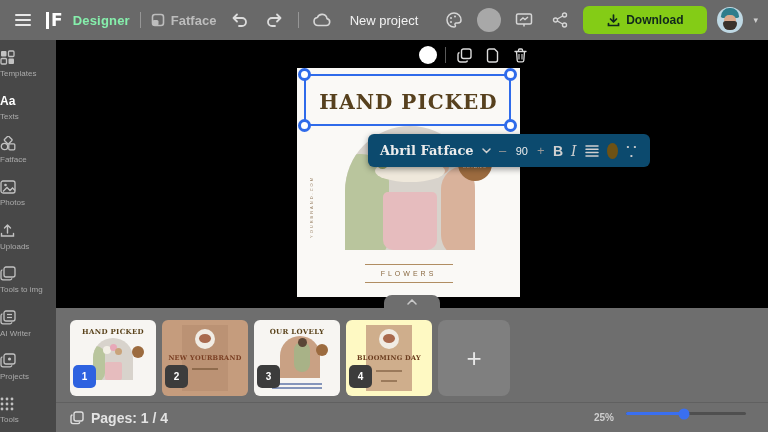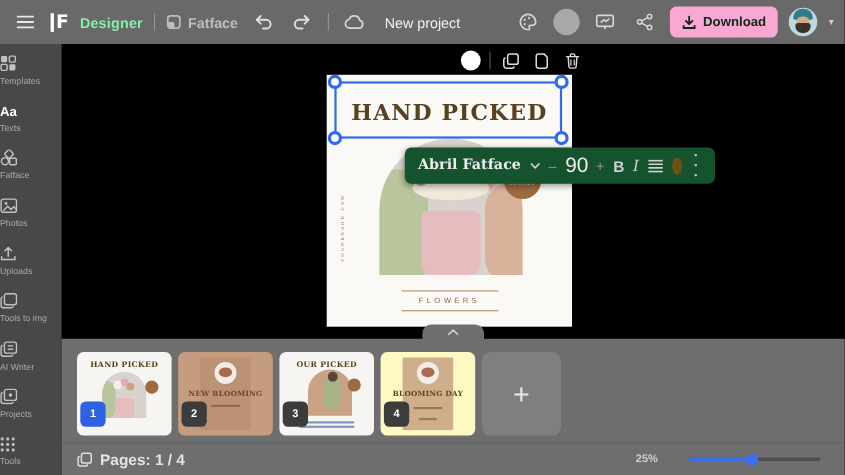--- a/index.html
+++ b/index.html
@@ -15,22 +15,22 @@
     display:flex; align-items:center; color:#f2f2f2; font-size:13px; }
   .icon-btn { background:none; border:none; display:flex; align-items:center; justify-content:center;
     width:26px; height:26px; cursor:pointer; }
   .logo-f { color:#fff; font-size:17px; font-weight:bold; font-family:"DejaVu Sans", sans-serif;
     border-left:3px solid #fff; padding-left:2px; line-height:1; }
   .app-name { color:#86efac; font-size:13px; font-weight:bold; letter-spacing:.2px; }
   .vdiv { width:1px; height:16px; background:rgba(255,255,255,.3); }
   .resize-btn { background:none; border:none; display:flex; align-items:center; gap:6px;
     color:#bdbdbd; font-size:13px; font-weight:bold; cursor:pointer; }
   .gray-circle { width:24px; height:24px; border-radius:50%; background:#a8a8a8; border:none; cursor:pointer; }
-  .download-btn { display:flex; align-items:center; gap:6px; background:#f9a8d4; color:#10281c;
-    border:none; border-radius:6px; height:28px; padding:0 11px; font-size:12px; font-weight:bold; cursor:pointer; }
+  .download-btn { display:flex; align-items:center; gap:6px; background:#84cc16; color:#10281c;
+    border:none; border-radius:6px; height:28px; padding:0 24px; font-size:12px; font-weight:bold; cursor:pointer; }
   .avatar { width:26px; height:26px; border-radius:50%; overflow:hidden; position:relative;
     background:#bfd9e4; border:none; cursor:pointer; }
   .avatar .cap { position:absolute; top:1px; left:4px; width:18px; height:10px; border-radius:9px 9px 2px 2px; background:#2e7d8c; }
   .avatar .face { position:absolute; top:8px; left:7px; width:12px; height:10px; border-radius:5px; background:#d9a98c; }
   .avatar .beard { position:absolute; top:14px; left:6px; width:14px; height:9px; border-radius:3px 3px 7px 7px; background:#3a332c; }
   .caret { color:#cfcfcf; font-size:9px; background:none; border:none; cursor:pointer; }
 
   
   .sidebar { position:absolute; top:40px; left:0; width:56px; bottom:0; background:#484848;
     display:flex; flex-direction:column; justify-content:space-between; padding:10px 0 8px; z-index:20; }
@@ -69,27 +69,27 @@
   .foot-line { width:88px; height:1px; background:#b08d62; }
   .foot-text { font-size:7px; letter-spacing:3px; color:#8a6a42; }
 
   .selection { position:absolute; left:7px; top:6px; width:207px; height:52px;
     border:2.5px solid #2f6bea; z-index:3; cursor:move; }
   .handle { position:absolute; width:13px; height:13px; border-radius:50%; background:#fff;
     border:3px solid #2f6bea; cursor:pointer; }
   .h-tl { left:-8px; top:-8px; } .h-tr { right:-8px; top:-8px; }
   .h-bl { left:-8px; bottom:-8px; } .h-br { right:-8px; bottom:-8px; }
 
-  .text-toolbar { position:absolute; left:312px; top:94px; width:282px; height:33px; background:#14532d;
+  .text-toolbar { position:absolute; left:312px; top:94px; width:282px; height:33px; background:#0c4a6e;
     border-radius:6px; display:flex; align-items:center; padding:14px 12px; gap:8px; z-index:10; box-shadow:0 2px 6px rgba(0,0,0,.4); }
   .font-name { font-family:"DejaVu Serif", serif; font-weight:bold; font-size:13px; color:#ececec;
     background:none; border:none; cursor:pointer; white-space:nowrap; }
   .tt-btn { background:none; border:none; color:#d0d0d0; cursor:pointer; display:flex; align-items:center; justify-content:center; }
   .tt-minus,.tt-plus { color:#979797; font-size:13px; width:12px; }
-  .font-size-val { color:#ececec; font-size:19px; width:20px; text-align:center; background:none; border:none; }
+  .font-size-val { color:#ececec; font-size:11px; width:20px; text-align:center; background:none; border:none; }
   .tt-bold { font-weight:bold; font-size:14px; }
   .tt-italic { font-family:"DejaVu Serif", serif; font-style:italic; font-size:14px; }
   .color-dot { width:16px; height:16px; border-radius:50%; border:none; cursor:pointer; }
   .tt-more { font-size:8px; letter-spacing:1px; }
 
   
   .pages-panel { position:absolute; top:308px; left:56px; right:0; bottom:0; background:#6e6e6e; z-index:25; }
   .collapse-tab { position:absolute; left:50%; transform:translateX(-50%); top:-13px; width:56px; height:14px;
     background:#6e6e6e; border:none; border-radius:8px 8px 0 0; cursor:pointer; display:flex; align-items:center; justify-content:center; }
   .thumbs { position:absolute; left:14px; top:12px; display:flex; gap:6px; }
@@ -122,21 +122,21 @@
   .pg-badge { position:absolute; left:3px; bottom:8px; width:23px; height:23px; border-radius:5px;
     display:flex; align-items:center; justify-content:center; color:#fff; font-size:10px; font-weight:bold; }
   .pg-badge.active { background:#2e62e0; }
   .pg-badge.dark { background:#3c3c3c; }
   .add-tile { width:72px; height:76px; border-radius:8px; background:#7f7f7f; border:none; cursor:pointer;
     color:#e8e8e8; font-size:26px; font-weight:200; display:flex; align-items:center; justify-content:center; }
 
   .pages-bar { position:absolute; left:0; right:0; bottom:0; height:30px; border-top:1px solid rgba(0,0,0,.12);
     display:flex; align-items:center; justify-content:space-between; padding:0 22px 0 14px; }
   .pb-left { display:flex; align-items:center; gap:7px; color:#e3e3e3; font-size:14px; font-weight:bold; }
-  .pb-right { display:flex; align-items:center; gap:28px; }
+  .pb-right { display:flex; align-items:flex-start; gap:12px; }
   .zoom-label { color:#cfcfcf; font-size:10px; font-weight:bold; }
   .slider { position:relative; width:120px; height:3px; border-radius:2px; background:#4f4f4f; cursor:pointer; }
   .slider .fill { position:absolute; left:0; top:0; bottom:0; width:48%; background:#3a6ff0; border-radius:2px; }
   .slider .knob { position:absolute; left:48%; top:50%; transform:translate(-50%,-50%); width:11px; height:11px;
     border-radius:50%; background:#3a6ff0; cursor:grab; }
 
   svg { display:block; }
 </style>
 </head>
 <body>
@@ -420,27 +420,27 @@
         </span>
         <span class="mini-dot"></span>
         <span class="pg-badge active">1</span>
       </button>
 
       <button class="thumb tan2">
         <span class="inner-col"></span>
         <span class="mini-circle">
             <i></i>
           </span>
-        <span class="t-title mid">NEW BLOOMING</span>
+        <span class="t-title mid">NEW YOURBRAND</span>
         <span class="tiny-line" style="top:48px"></span>
         <span class="pg-badge dark">2</span>
       </button>
 
       <button class="thumb white">
-        <span class="t-title">OUR PICKED</span>
+        <span class="t-title">OUR LOVELY</span>
         <span class="mini-arch store">
           <span class="person"></span>
             <span class="head"></span>
         </span>
         <span class="mini-dot" style="top:24px"></span>
         <span class="blue-lines">
             <span></span>
             <span></span>
           </span>
         <span class="pg-badge dark">3</span>

